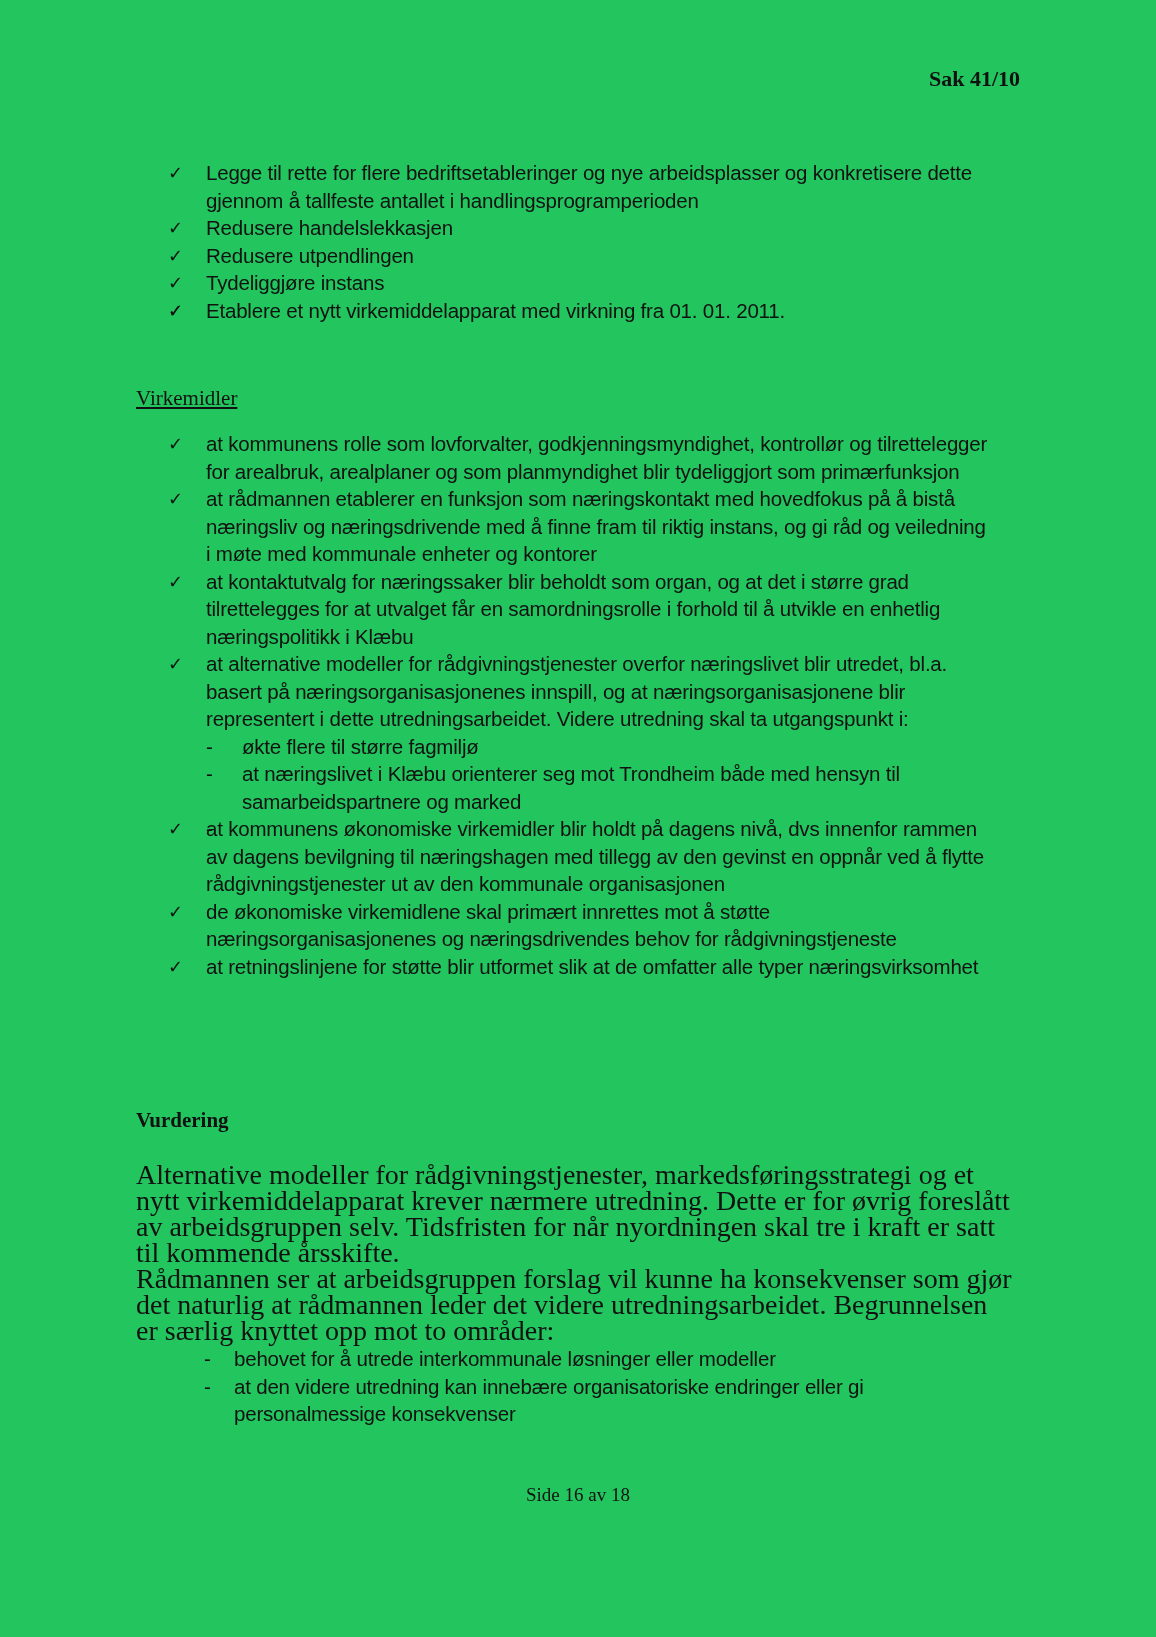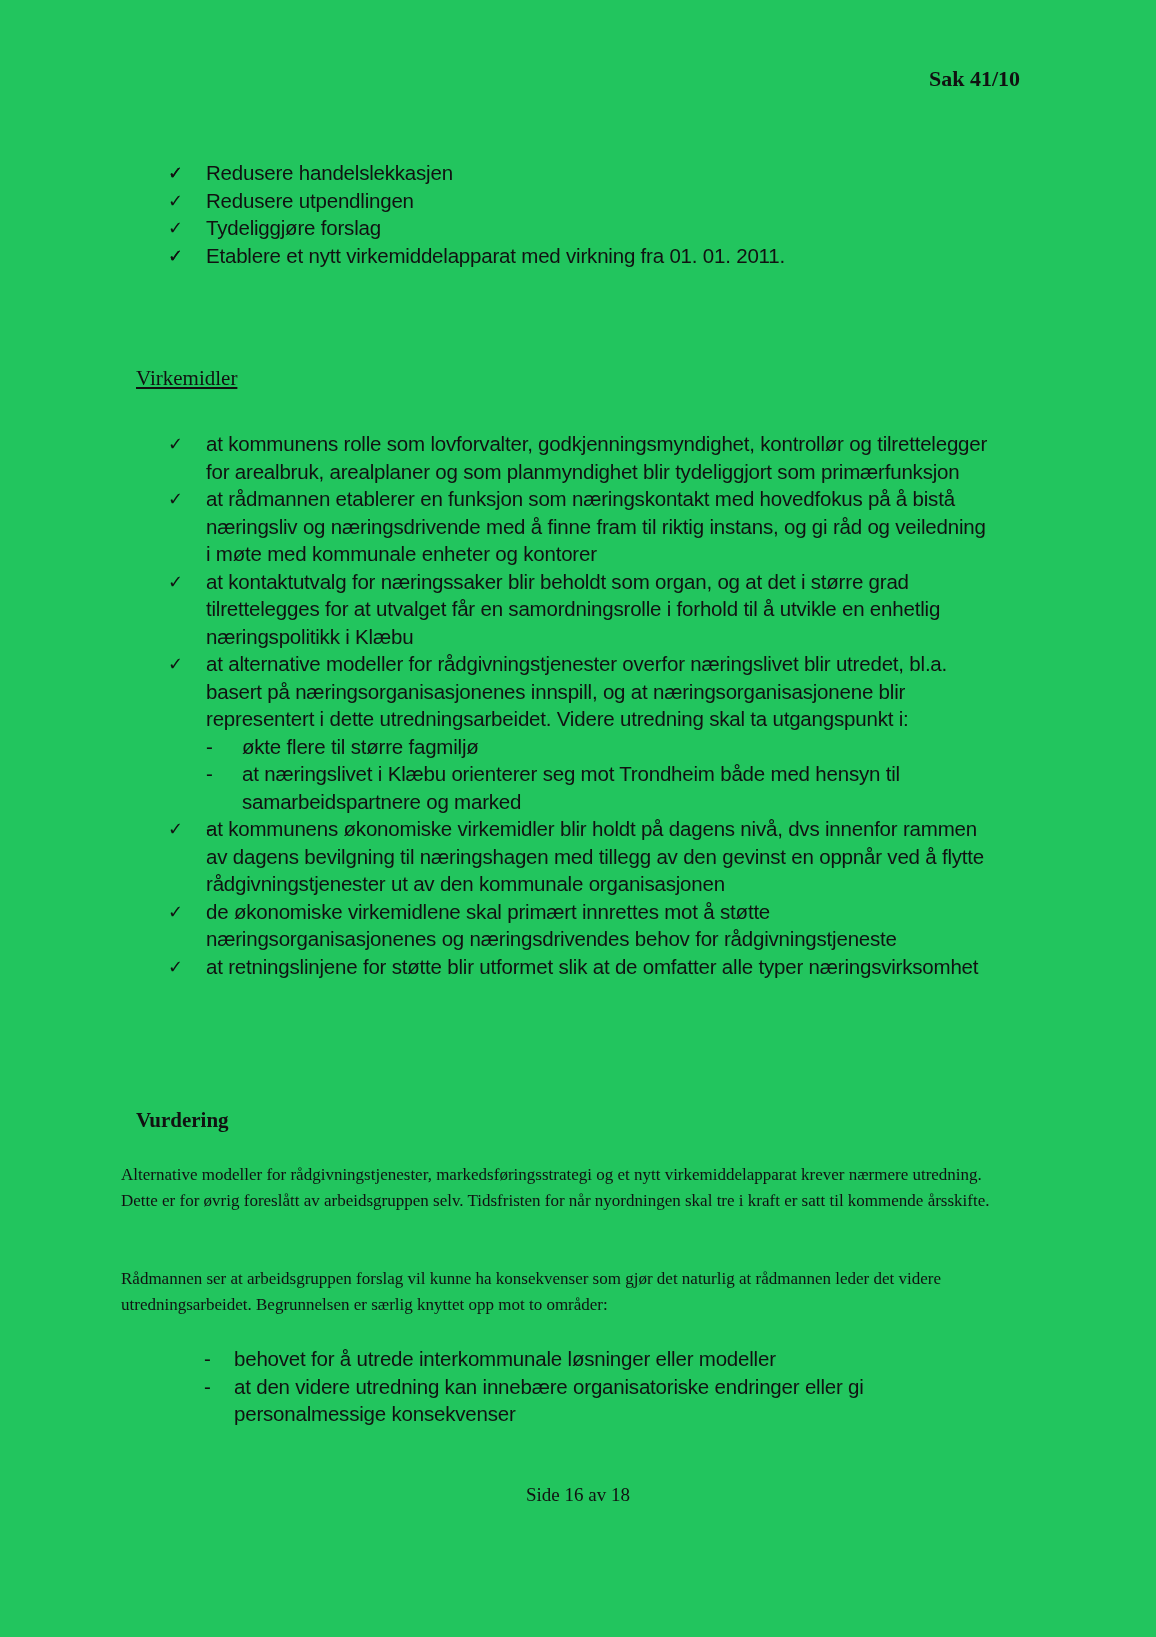--- a/index.html
+++ b/index.html
@@ -12,45 +12,45 @@
     .checklist { position: absolute; left: 168px; width: 820px; margin: 0; padding: 0; list-style: none; }
     .checklist li { position: relative; padding-left: 38px; }
     .checklist li .check { position: absolute; left: 0; top: 0; font-size: 18px; font-family: "DejaVu Sans", sans-serif; }
     .sublist { list-style: none; margin: 0; padding: 0; }
     .sublist li { position: relative; padding-left: 36px; }
     .sublist li .dash { position: absolute; left: 0; top: 0; }
 
     #goals { top: 159px; }
     #means { top: 430px; }
 
-    .section-underline { position: absolute; left: 136px; top: 366px; font-family: "Liberation Serif", serif; font-size: 21px; text-decoration: underline; }
+    .section-underline { position: absolute; left: 136px; top: 386px; font-family: "Liberation Serif", serif; font-size: 21px; text-decoration: underline; }
     .section-bold { position: absolute; left: 136px; top: 1108px; font-family: "Liberation Serif", serif; font-size: 21px; font-weight: bold; }
 
-    .para { position: absolute; left: 121px; width: 880px; font-family: "Liberation Serif", serif; font-size: 17px; line-height: 26px; margin: 0; }
+    .para { position: absolute; left: 136px; width: 880px; font-family: "Liberation Serif", serif; font-size: 28px; line-height: 26px; margin: 0; }
     #p1 { top: 1162px; }
     #p2 { top: 1266px; }
 
     .dashlist { position: absolute; left: 204px; top: 1345px; width: 780px; list-style: none; margin: 0; padding: 0; }
     .dashlist li { position: relative; padding-left: 30px; }
     .dashlist li .dash { position: absolute; left: 0; top: 0; }
 
     .footer { position: absolute; left: 0; width: 1156px; top: 1484px; text-align: center; font-family: "Liberation Serif", serif; font-size: 19px; }
   </style>
 </head>
 <body>
 
 <div class="page">
 
   <div class="header-case">Sak 41/10</div>
 
   <ul class="checklist sans" id="goals">
-    <li><span class="check">✓</span></li>
+    <li><span class="check">✓</span><span>Legge til rette for flere bedriftsetableringer og nye arbeidsplasser og konkretisere dette gjennom å tallfeste antallet i handlingsprogramperioden</span></li>
     <li><span class="check">✓</span><span>Redusere handelslekkasjen</span></li>
     <li><span class="check">✓</span><span>Redusere utpendlingen</span></li>
-    <li><span class="check">✓</span><span>Tydeliggjøre forslag</span></li>
+    <li><span class="check">✓</span><span>Tydeliggjøre instans</span></li>
     <li><span class="check">✓</span></li>
     <li><span class="check">✓</span><span>Etablere et nytt virkemiddelapparat med virkning fra 01. 01. 2011.</span></li>
   </ul>
 
   <div class="section-underline">Virkemidler</div>
 
   <ul class="checklist sans" id="means">
     <li><span class="check">✓</span><span>at kommunens rolle som lovforvalter, godkjenningsmyndighet, kontrollør og tilrettelegger for arealbruk, arealplaner og som planmyndighet blir tydeliggjort som primærfunksjon</span></li>
     <li><span class="check">✓</span><span>at rådmannen etablerer en funksjon som næringskontakt med hovedfokus på å bistå næringsliv og næringsdrivende med å finne fram til riktig instans, og gi råd og veiledning i møte med kommunale enheter og kontorer</span></li>
     <li><span class="check">✓</span><span>at kontaktutvalg for næringssaker blir beholdt som organ, og at det i større grad tilrettelegges for at utvalget får en samordningsrolle i forhold til å utvikle en enhetlig næringspolitikk i Klæbu</span></li>

